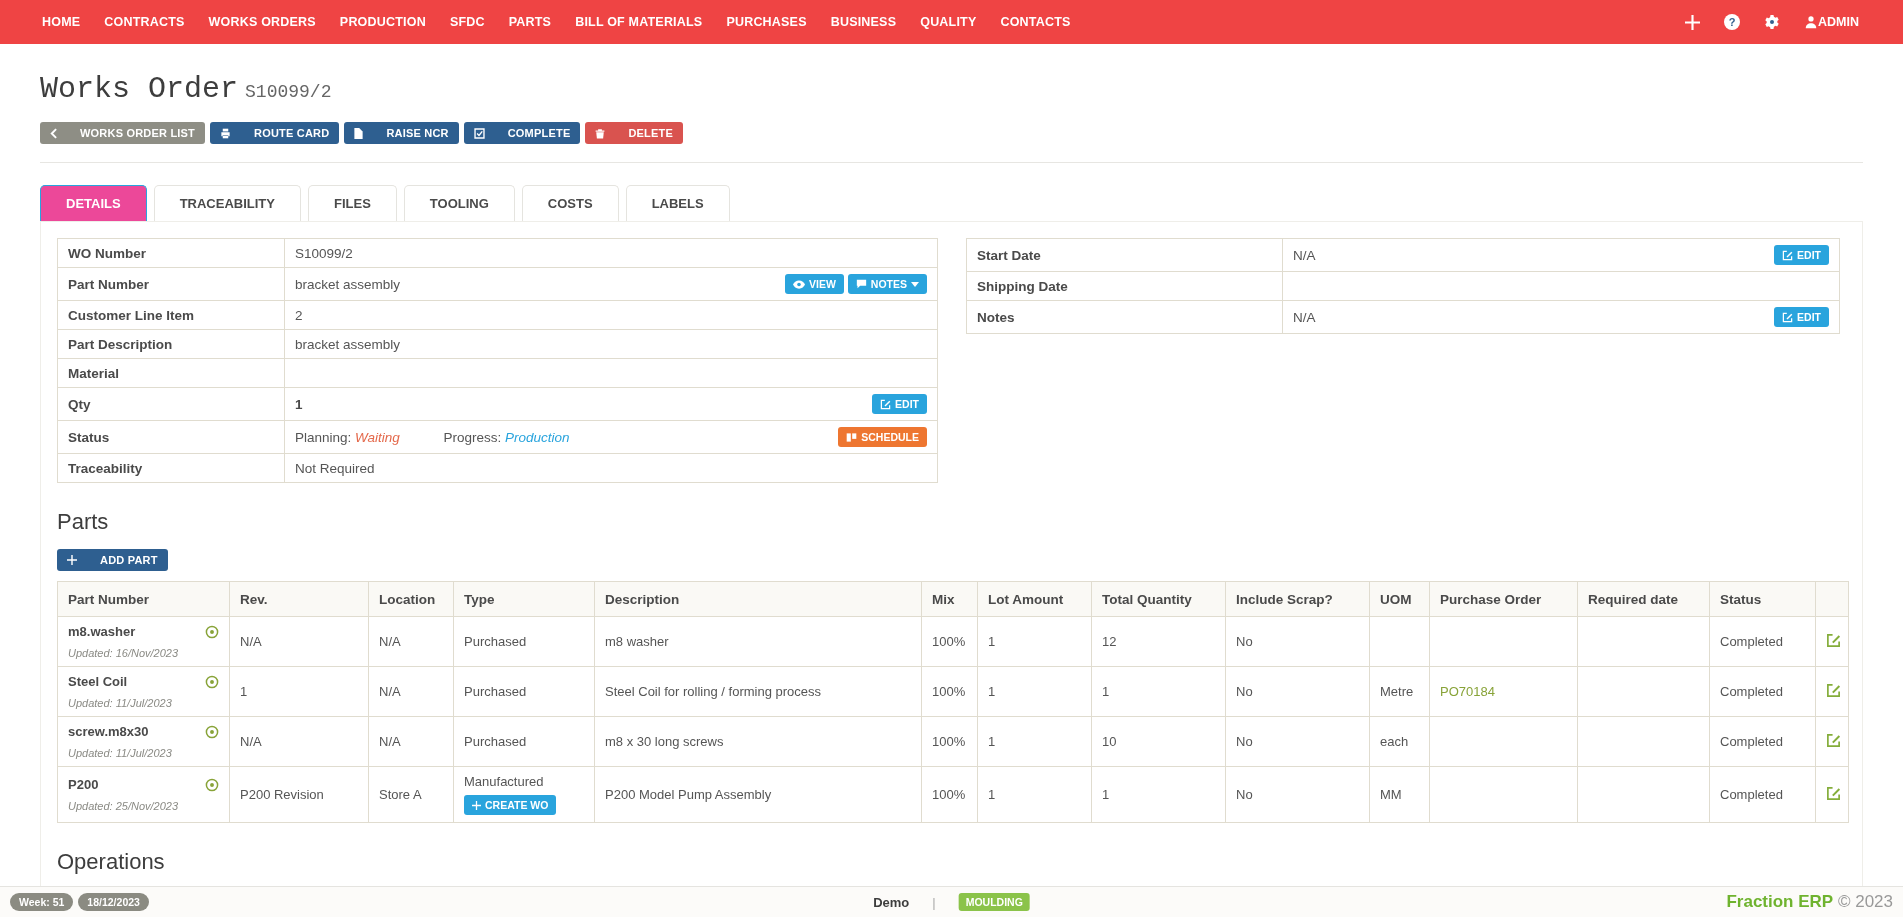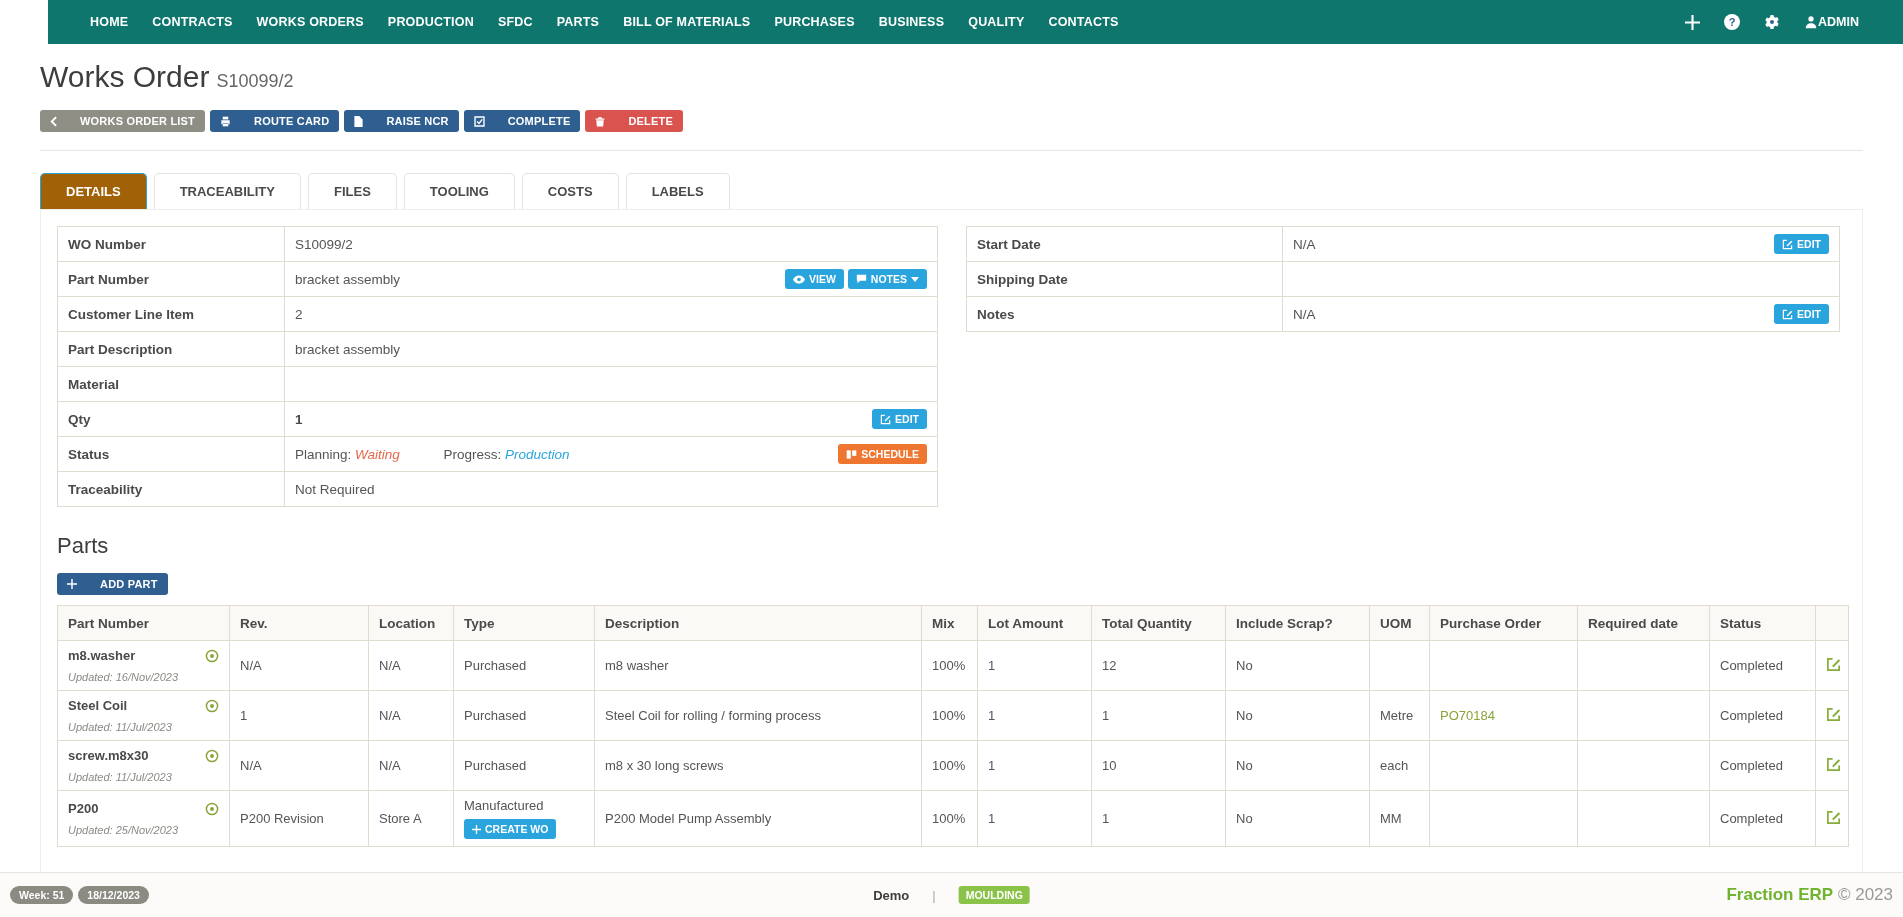--- a/index.html
+++ b/index.html
@@ -1,52 +1,52 @@
 <!DOCTYPE html>
 <html><head>
 <meta charset="utf-8">
 <style>
   * { box-sizing: border-box; margin: 0; padding: 0; }
   html, body { width: 1903px; height: 917px; overflow: hidden; }
   body { font-family: "Liberation Sans", sans-serif; color: #555; background: #fff; font-size: 13px; }
   a { text-decoration: none; }
 
   
-  .navbar { height: 44px; background: #0f766e; display: flex; align-items: center; justify-content: space-between; padding: 0 44px 0 42px; margin-left: 48px; }
+  .navbar { height: 44px; background: #ef4444; display: flex; align-items: center; justify-content: space-between; padding: 0 44px 0 42px; }
   .nav-left { display: flex; align-items: center; }
   .nav-link { color: #fff; font-size: 12.5px; font-weight: 700; letter-spacing: .2px; padding: 0 12px; cursor: pointer; white-space: nowrap; }
   .nav-link:first-child { padding-left: 0; }
   .nav-right { display: flex; align-items: center; gap: 24px; color: #fff; }
   .nav-icon { display: inline-flex; align-items: center; cursor: pointer; }
   .help-circle { width: 16px; height: 16px; border-radius: 50%; background: #fff; color: #35618f; font-size: 11px; font-weight: 700; display: flex; align-items: center; justify-content: center; }
   .user-chunk { display: flex; align-items: center; font-size: 12.5px; font-weight: 700; cursor: pointer; }
 
   
   .container { padding: 0 40px; }
-  h1.page-title { margin: 16px 0 16px; font-size: 30px; font-weight: 500; color: #3d3d3d; }
+  h1.page-title { margin: 28px 0 16px; font-size: 30px; font-weight: 500; color: #3d3d3d; font-family: Liberation Mono, monospace; }
   h1.page-title .subtitle { font-size: 18px; font-weight: 400; color: #666; margin-left: 7px; }
 
   .btn-row { display: flex; gap: 5px; }
   .btn { display: inline-flex; align-items: center; gap: 23px; color: #fff; font-size: 11px; font-weight: 700; letter-spacing: .2px; padding: 5px 10px; border: none; border-radius: 3px; cursor: pointer; white-space: nowrap; font-family: inherit; }
   .btn-gray  { background: #8e8e85; }
   .btn-navy  { background: #2e5f90; }
   .btn-red   { background: #d9534f; }
 
   hr.divider { border: none; border-top: 1px solid #e7e6e2; margin: 18px 0 0; }
 
   
   .tabs { display: flex; gap: 7px; margin-top: 22px; }
   .tab { padding: 10px 25px; font-size: 13px; font-weight: 700; color: #4a4a4a; background: #fff; border: 1px solid #e5e4df; border-bottom: none; border-radius: 5px 5px 0 0; cursor: pointer; }
-  .tab.active { background: #a16207; border-color: #29a4dd; color: #fff; }
+  .tab.active { background: #ec4899; border-color: #29a4dd; color: #fff; }
   .tab-panel { border: 1px solid #efeee9; padding: 16px 16px 10px; }
 
   
   .detail-grid { display: flex; gap: 28px; align-items: flex-start; }
   table.kv { border-collapse: collapse; font-size: 13.5px; }
-  table.kv td { border: 1px solid #e0dccf; padding: 6px 10px; height: 35px; vertical-align: middle; }
+  table.kv td { border: 1px solid #e0dccf; padding: 6px 10px; height: 29px; vertical-align: middle; }
   table.kv td.k { font-weight: 700; color: #4a4a4a; }
   .kv-left { width: 881px; }
   .kv-left td.k { width: 227px; }
   .kv-right { width: 874px; }
   .kv-right td.k { width: 316px; }
   .cell-flex { display: flex; align-items: center; justify-content: space-between; gap: 8px; }
   .cell-actions { display: inline-flex; gap: 4px; flex-shrink: 0; }
   .btn-sm { display: inline-flex; align-items: center; gap: 4px; background: #29a4dd; color: #fff; font-size: 10.5px; font-weight: 700; padding: 4px 8px; border: none; border-radius: 3px; cursor: pointer; font-family: inherit; white-space: nowrap; }
   .btn-schedule { background: #ee7630; }
   .bold-val { font-weight: 700; color: #4a4a4a; }
@@ -66,21 +66,21 @@
   .pn-top { display: flex; align-items: flex-start; justify-content: space-between; }
   .pn-name { font-weight: 700; color: #4a4a4a; }
   .eye-ic { color: #88a338; flex-shrink: 0; margin-top: 1px; }
   .pn-updated { font-size: 11px; font-style: italic; color: #8a8a84; margin-top: 8px; }
   .type-cell .btn-sm { margin-top: 6px; }
   .row-edit { color: #84ad3a; cursor: pointer; display: inline-flex; }
   td.action-cell { text-align: center; padding: 7px 6px; }
   .po-link { color: #88a338; cursor: pointer; }
 
   
-  .footer { position: fixed; left: 0; right: 0; bottom: 0; height: 45px; background: #fcfbf9; border-top: 1px solid #e5e4e0; display: flex; align-items: center; padding: 0 10px; z-index: 20; }
+  .footer { position: fixed; left: 0; right: 0; bottom: 0; height: 31px; background: #fcfbf9; border-top: 1px solid #e5e4e0; display: flex; align-items: center; padding: 0 10px; z-index: 20; }
   .footer-left { display: flex; gap: 5px; }
   .badge-gray { background: #8b8b82; color: #fff; font-size: 10.5px; font-weight: 700; padding: 3px 9px; border-radius: 9px; white-space: nowrap; }
   .footer-center { position: absolute; left: 50%; transform: translateX(-50%); display: flex; align-items: center; gap: 23px; }
   .footer-company { font-weight: 700; color: #3d3d3d; font-size: 13px; }
   .footer-sep { color: #aaa; }
   .badge-green { background: #8bc34a; color: #fff; font-size: 10.5px; font-weight: 700; padding: 3px 7px; border-radius: 3px; }
   .footer-right { margin-left: auto; color: #999; font-size: 17px; white-space: nowrap; }
   .brand-green { color: #6fb32f; font-weight: 700; }
 
   .content-bottom-pad { height: 46px; }

